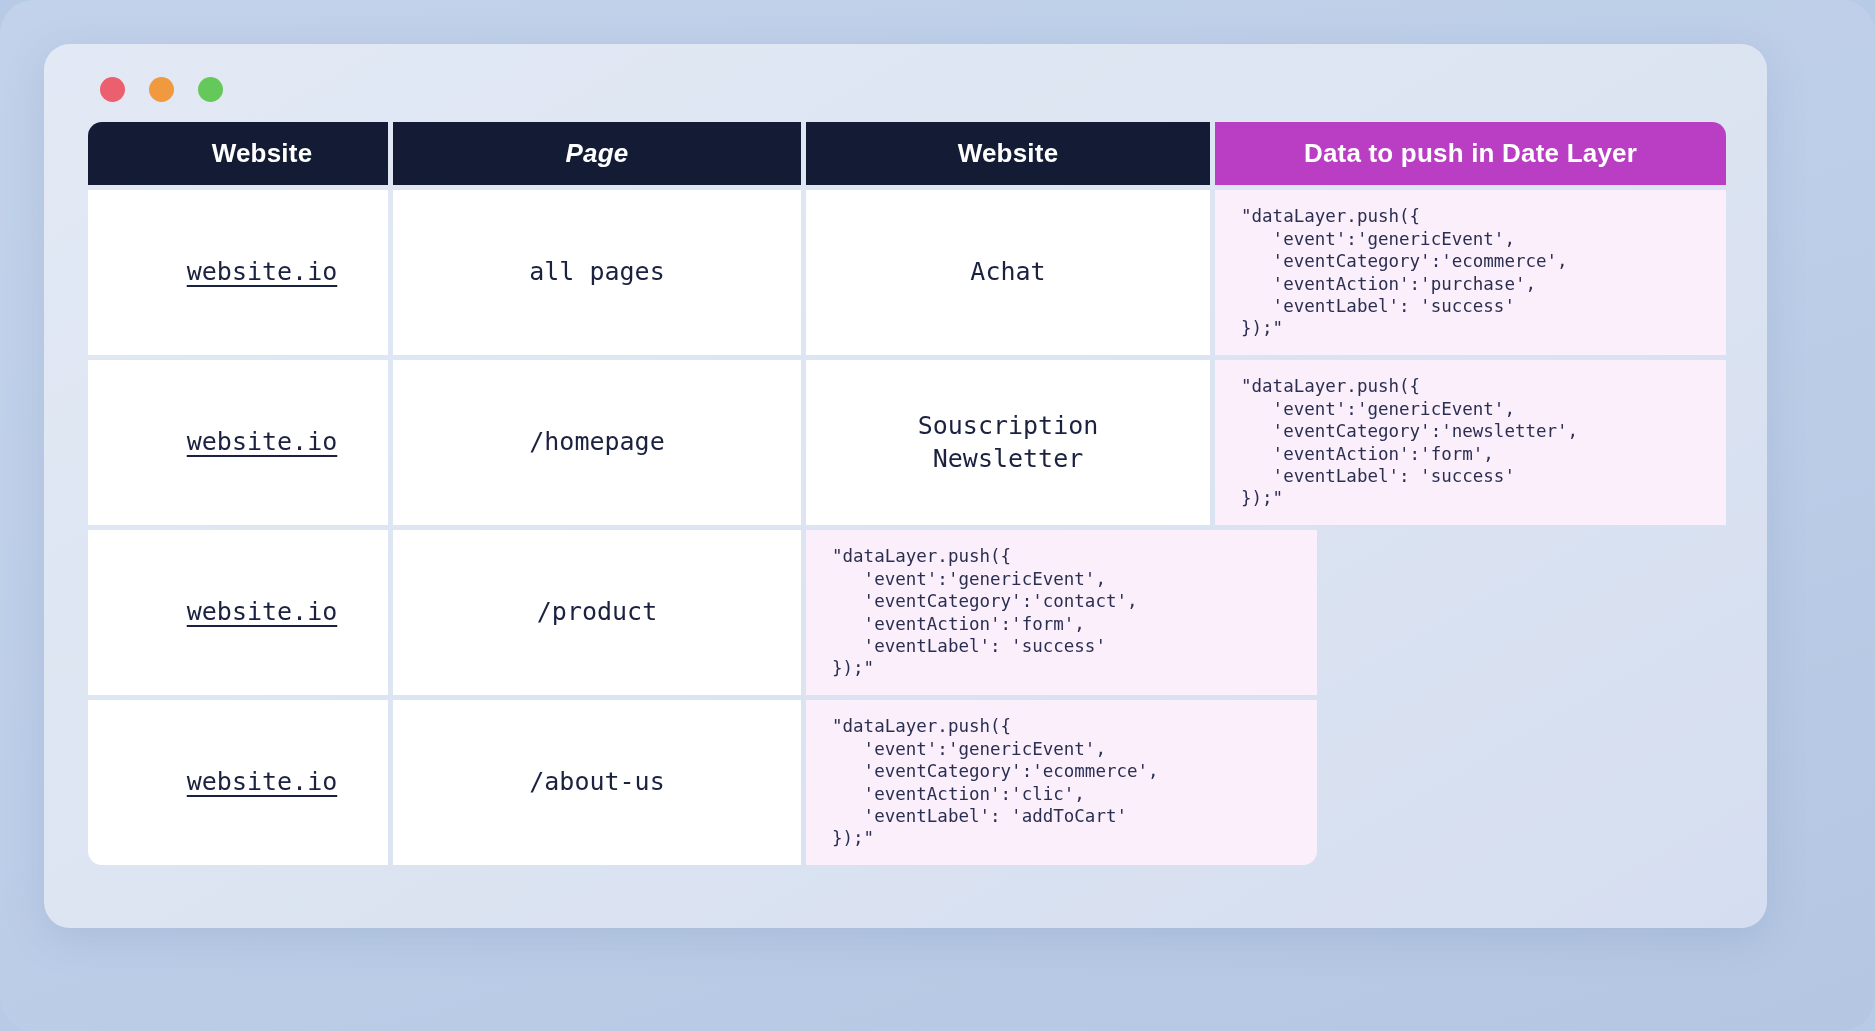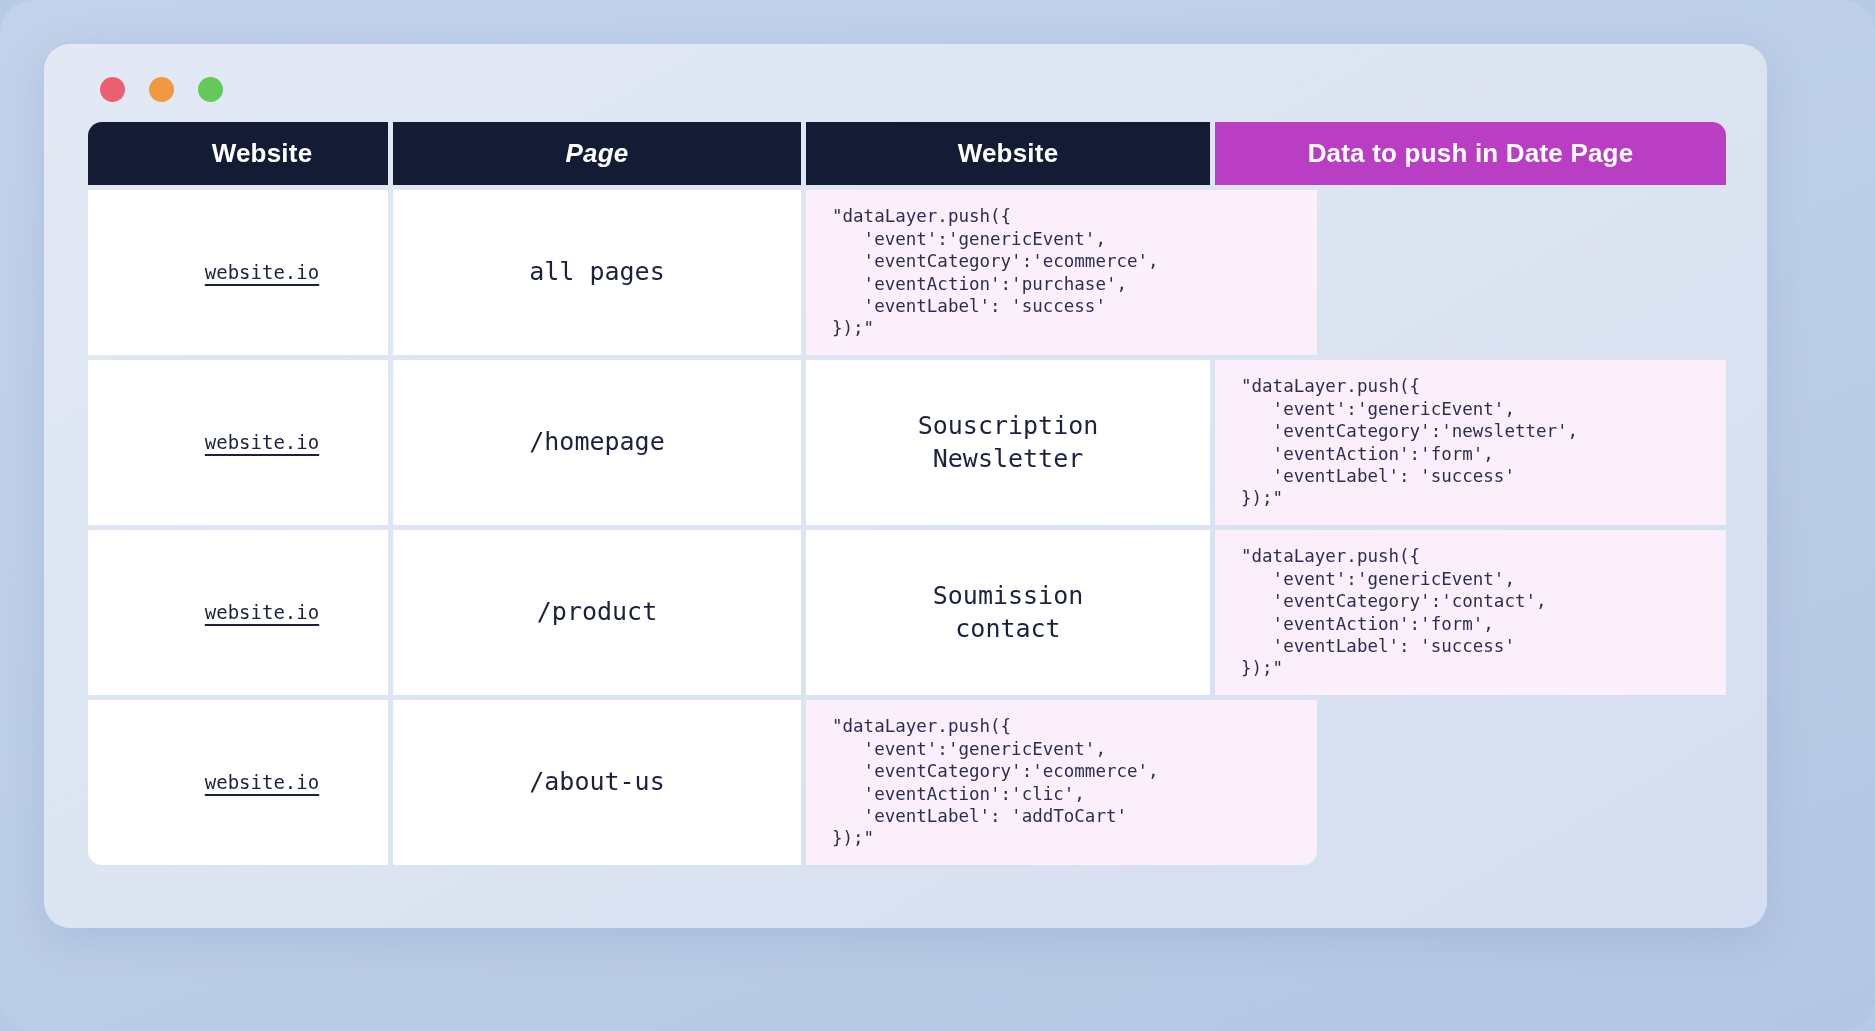--- a/index.html
+++ b/index.html
@@ -108,21 +108,21 @@
 
   
   .body-row:last-child .c-website { border-radius: 0 0 0 14px; }
 
   .website-link {
     text-decoration: underline;
     text-underline-offset: 5px;
     text-decoration-thickness: 2px;
     color: #1b2240;
     font-family: "DejaVu Sans Mono", "Liberation Mono", monospace;
-    font-size: 19px;
+    font-size: 25px;
     cursor: pointer;
     text-align: center;
   }
 
   .trigger-text {
     white-space: pre-line;
     line-height: 1.3;
   }
 
   
@@ -156,28 +156,31 @@
       <span class="dot" style="background: rgb(240, 153, 63);"></span>
       <span class="dot" style="background: rgb(100, 200, 90);"></span>
     </div>
 
     <div class="table">
 
       <div class="row head-row">
         <div class="cell c-website" style="background: rgb(20, 27, 53);">Website</div>
         <div class="cell c-page" style="background: rgb(20, 27, 53); font-style: italic;">Page</div>
         <div class="cell c-trigger" style="background: rgb(20, 27, 53);">Website</div>
-        <div class="cell c-data" style="background: rgb(185, 62, 196);">Data to push in Date Page</div>
+        <div class="cell c-data" style="background: rgb(185, 62, 196);">Data to push in Date Layer</div>
       </div>
 
       <div class="row body-row r1">
         <div class="cell c-website">
           <span class="website-link">website.io</span>
         </div>
         <div class="cell c-page">all pages</div>
+        <div class="cell c-trigger">
+          <span class="trigger-text">Achat</span>
+        </div>
         <div class="cell c-data code-cell">
           <pre class="code">"dataLayer.push({
    'event':'genericEvent',
    'eventCategory':'ecommerce',
    'eventAction':'purchase',
    'eventLabel': 'success'
 });"</pre>
         </div>
       </div>
 
@@ -198,24 +201,20 @@
    'eventLabel': 'success'
 });"</pre>
         </div>
       </div>
 
       <div class="row body-row r3">
         <div class="cell c-website">
           <span class="website-link">website.io</span>
         </div>
         <div class="cell c-page">/product</div>
-        <div class="cell c-trigger">
-          <span class="trigger-text">Soumission
-contact</span>
-        </div>
         <div class="cell c-data code-cell">
           <pre class="code">"dataLayer.push({
    'event':'genericEvent',
    'eventCategory':'contact',
    'eventAction':'form',
    'eventLabel': 'success'
 });"</pre>
         </div>
       </div>
 

